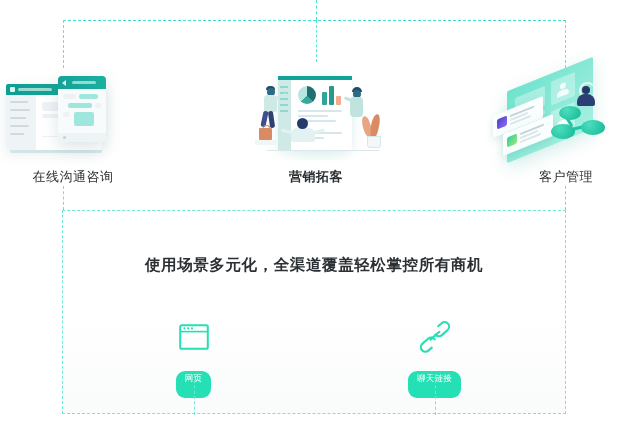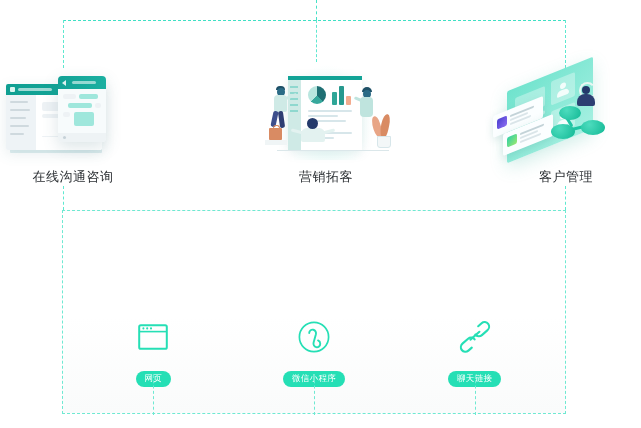--- a/index.html
+++ b/index.html
@@ -39,21 +39,21 @@
   #leg-right { left: 565px; top: 186px; height: 24px; }
 
   
   .feature {
     position: absolute;
     top: 62px;
     width: 170px;
     text-align: center;
   }
   #feature-chat      { left: -12px; }
-  #feature-marketing { left: 241px; }
+  #feature-marketing { left: 231px; font-weight: bold; }
   #feature-customer  { left: 481px; }
 
   .feature-art {
     position: relative;
     width: 170px;
     height: 100px;
     margin: 0 auto;
   }
   .feature-label {
     margin-top: 6px;
@@ -302,21 +302,21 @@
   }
   .channel-icon {
     height: 36px;
     display: flex;
     align-items: center;
     justify-content: center;
   }
   .channel-pill {
     display: inline-block;
     margin-top: 16px;
-    padding: 2px 9px 3px;
+    padding: 2px 9px 14px;
     border-radius: 9px;
     background: #25dfb5;
     color: #ffffff;
     font-size: 8.5px;
     line-height: 11px;
     letter-spacing: .3px;
     white-space: nowrap;
   }
   .channel-stub {
     position: absolute;
@@ -474,49 +474,40 @@
     <div class="cm-edge" id="cm-edge2"></div>
     <div class="cm-node" id="cm-node-top"></div>
     <div class="cm-node" id="cm-node-bl"></div>
     <div class="cm-node" id="cm-node-br"></div>
   </div>
   <div class="feature-label">客户管理</div>
 </div>
 
 <div id="channel-panel">
 
+  <div id="headline">使用场景多元化，全渠道覆盖轻松掌控所有商机</div>
 
   <div id="channel-row">
 
     <div class="channel">
       <div class="channel-icon">
         <svg width="30" height="26" viewBox="0 0 30 26">
           <rect x="1.2" y="1.2" width="27.6" height="23.6" rx="1.6" fill="none" stroke="#25dfb5" stroke-width="2"></rect>
           <line x1="1.2" y1="7.6" x2="28.8" y2="7.6" stroke="#25dfb5" stroke-width="1.6"></line>
           <circle cx="5.4" cy="4.4" r="1.05" fill="#25dfb5"></circle>
           <circle cx="9.2" cy="4.4" r="1.05" fill="#25dfb5"></circle>
           <circle cx="13" cy="4.4" r="1.05" fill="#25dfb5"></circle>
         </svg>
       </div>
       <span class="channel-pill">网页</span>
       <div class="channel-stub"></div>
     </div>
 
 
 
-    <div class="channel">
-      <div class="channel-icon">
-        <svg width="32" height="32" viewBox="0 0 32 32">
-          <ellipse cx="16" cy="16" rx="14.6" ry="14.6" fill="none" stroke="#25dfb5" stroke-width="1.7"></ellipse>
-          <path d="M11.2 12.1c0-2.2 1.9-3.9 4.1-3.4 2.1.5 3.1 2.6 2.6 4.6l-2.3 8.2c-.55 2.05.5 4.1 2.55 4.6 2.2.5 4.1-1.2 4.1-3.4 0-1.5-.9-2.7-2.2-3.25" fill="none" stroke="#25dfb5" stroke-width="1.9" stroke-linecap="round"></path>
-        </svg>
-      </div>
-      <span class="channel-pill">微信小程序</span>
-      <div class="channel-stub"></div>
-    </div>
 
 
     <div class="channel">
       <div class="channel-icon">
         <svg width="30" height="32" viewBox="0 0 30 32">
           <path d="M18.2 5.2l3.4-3.0c2.0-1.8 5.0-1.5 6.6.6 1.5 2.0 1.1 4.9-.9 6.6l-5.4 4.7c-2.0 1.75-5.0 1.45-6.55-.6" fill="none" stroke="#25dfb5" stroke-width="2.1" stroke-linecap="round"></path>
           <path d="M11.8 26.6l-3.4 3.0c-2.0 1.8-5.0 1.5-6.6-.6-1.5-2.0-1.1-4.9.9-6.6l5.4-4.7c2.0-1.75 5.0-1.45 6.55.6" fill="none" stroke="#25dfb5" stroke-width="2.1" stroke-linecap="round"></path>
           <path d="M10.4 18.6l9.0-7.8" fill="none" stroke="#25dfb5" stroke-width="2.1" stroke-linecap="round"></path>
         </svg>
       </div>

